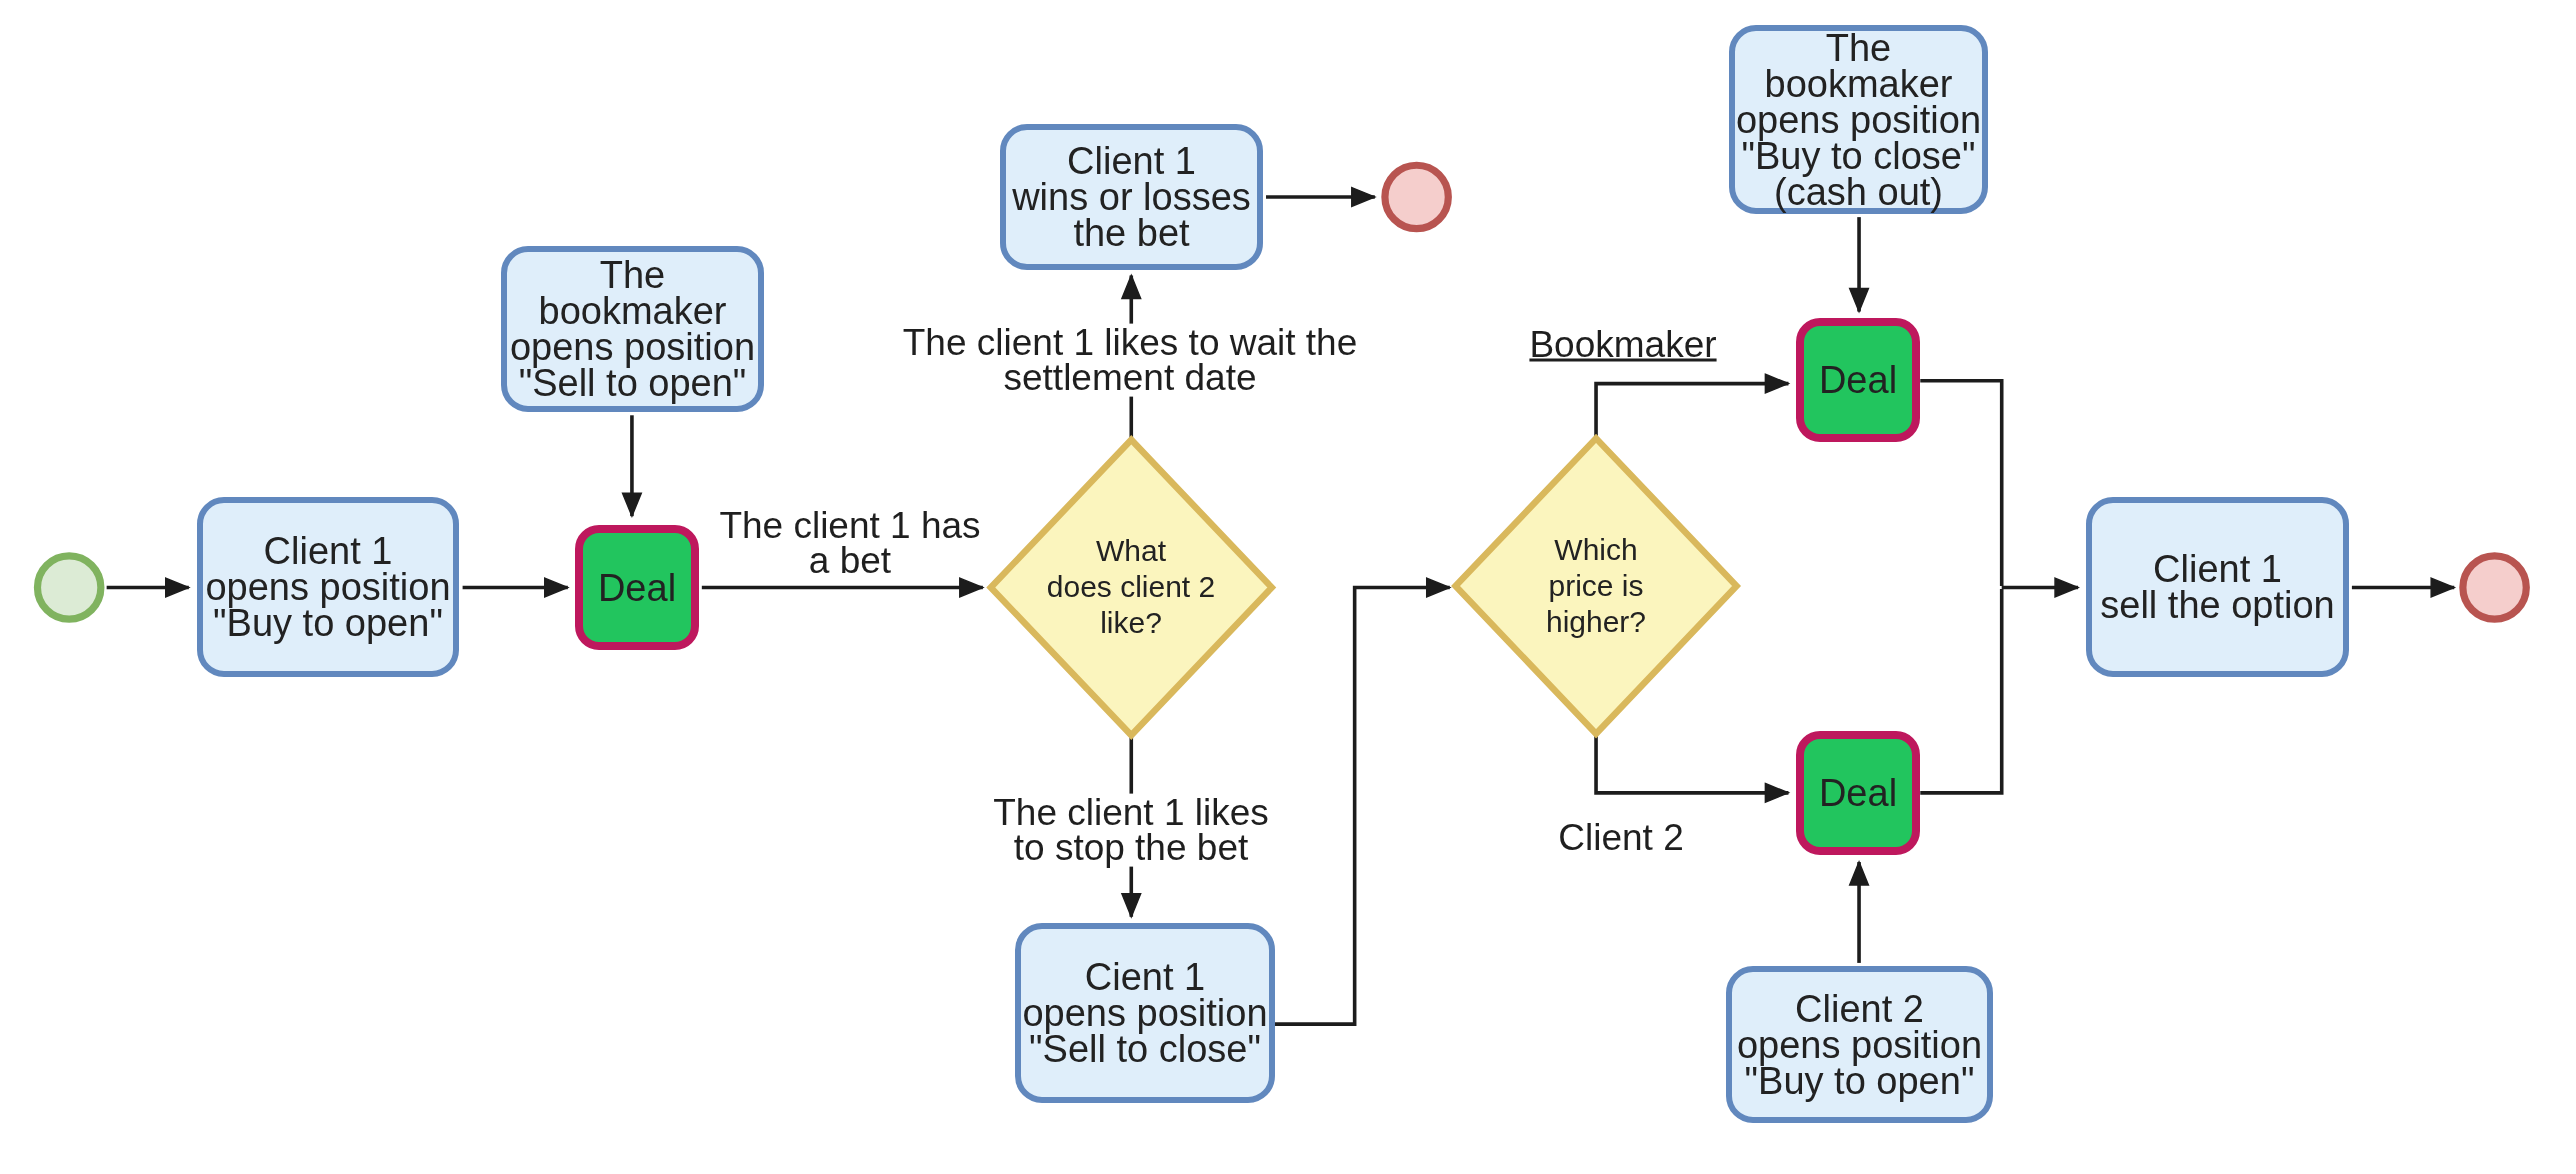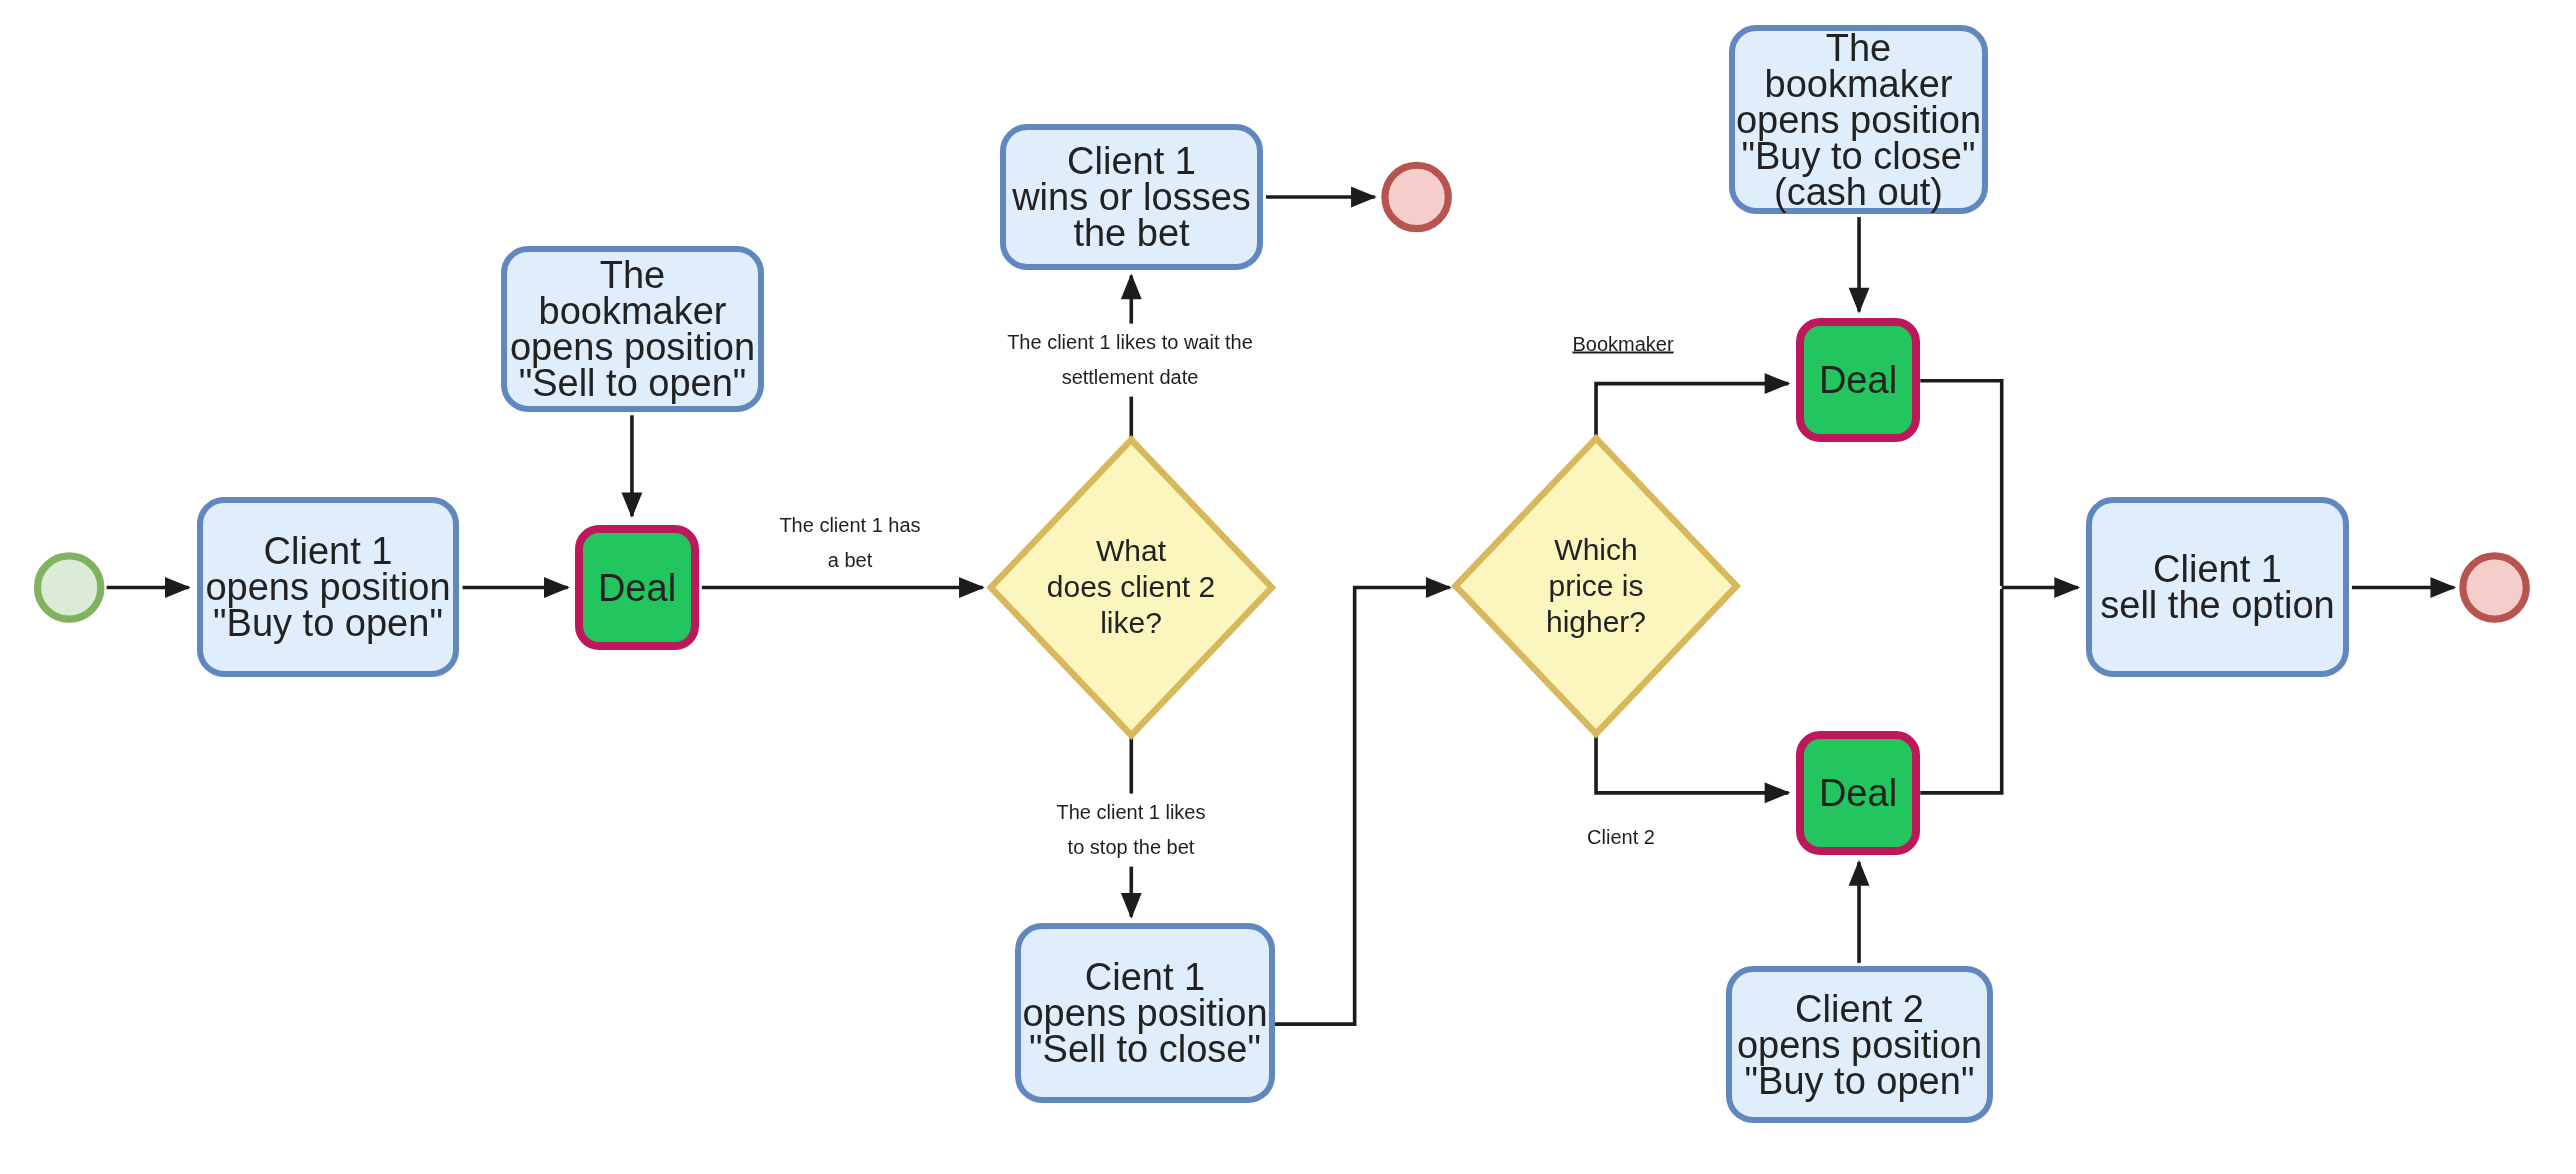--- a/index.html
+++ b/index.html
@@ -39,21 +39,21 @@
     font-size:30px;line-height:36px;
     width:259px;
     pointer-events:none;
   }
   .edge-label{
     position:absolute;
     transform:translate(-50%,-50%);
     text-align:center;
     white-space:pre-line;
     color:#1f1f1f;
-    font-size:20px;line-height:35px;
+    font-size:37px;line-height:35px;
   }
   .edge-label.on-line{background:#ffffff;padding:1.4px 7.2px;}
 </style>
 </head>
 <body>
 
 <div id="canvas">
 
   <svg id="edges" viewBox="0 0 3575 1630" xmlns="http://www.w3.org/2000/svg">
     <defs>

